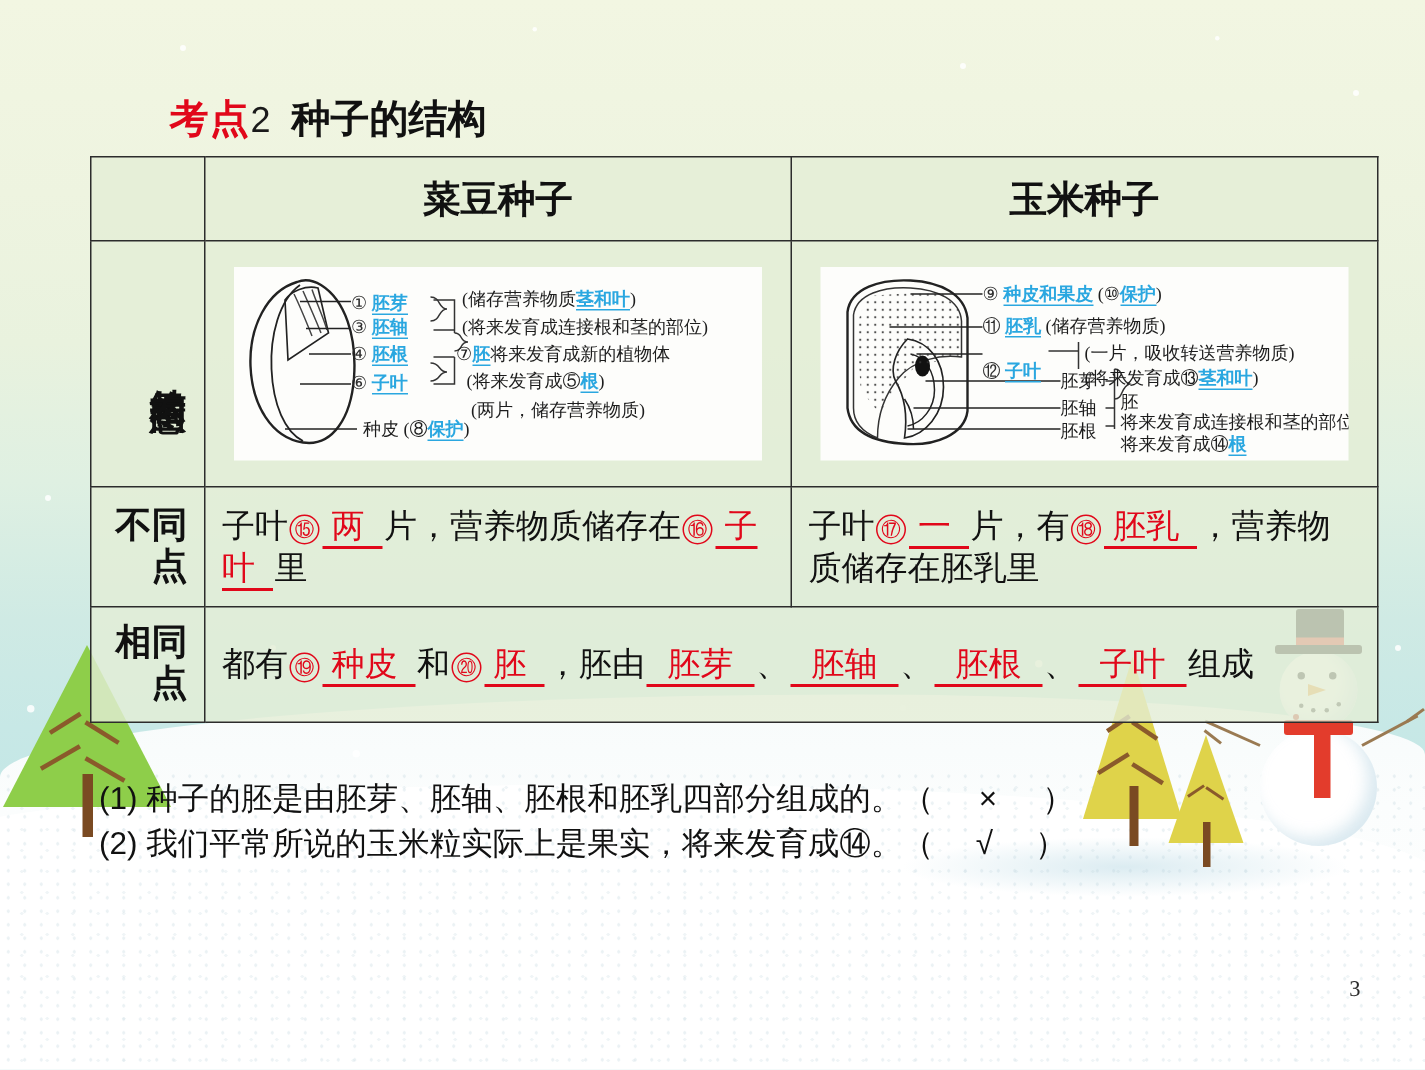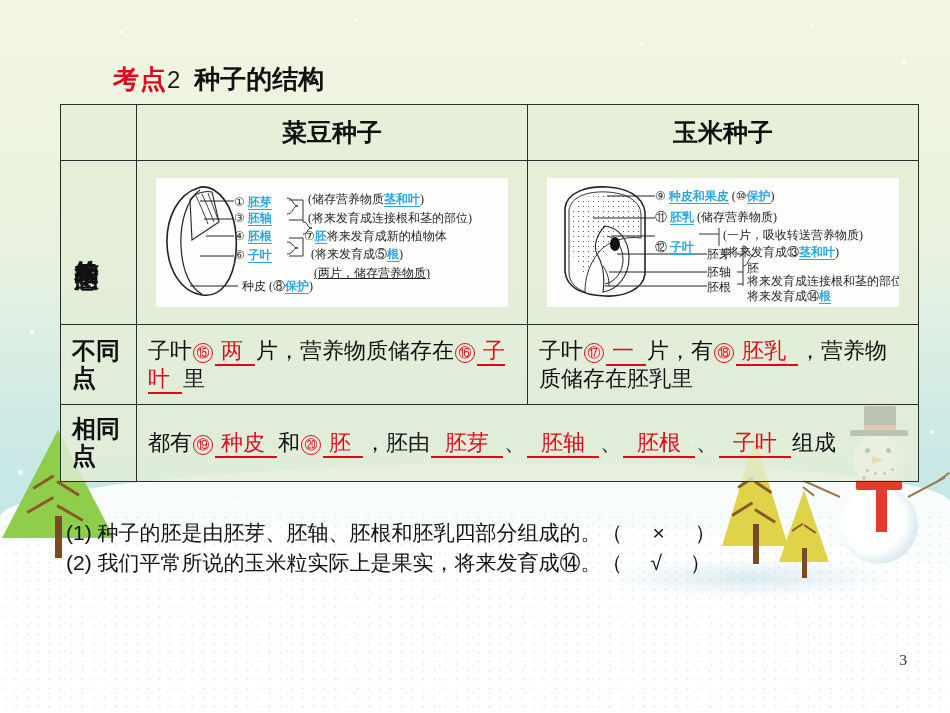--- a/index.html
+++ b/index.html
@@ -94,21 +94,21 @@
   #main-table td {
     border: 1.5px solid #2c2c2c;
     vertical-align: middle;
     padding: 11px;
   }
   .col-label { width: 76px; }
   .col-bean  { width: 391px; }
   .col-corn  { width: 391px; }
 
   .rowlabel {
-    text-align: left;
+    text-align: right;
     font-size: 24px; font-weight: bold; color: #111;
     line-height: 1.12;
     padding: 2px 2px;
   }
   .hdr {
     text-align: center;
     font-size: 25px; font-weight: bold; color: #111;
     height: 44px;
   }
   .cellbody {
@@ -302,21 +302,21 @@
             <span class="dg-text dg-black" style="left:152px;top:13px;font-size:12px;">
               <span>(储存营养物质</span><span class="dg-blue-u">茎和叶</span><span>)</span>
             </span>
             <span class="dg-text dg-black" style="left:152px;top:32px;font-size:12px;">(将来发育成连接根和茎的部位)</span>
             <span class="dg-text" style="left:148px;top:50px;font-size:12px;">
               <span class="dg-black">⑦</span><span class="dg-blue-u">胚</span><span class="dg-black">将来发育成新的植物体</span>
             </span>
             <span class="dg-text dg-black" style="left:155px;top:68px;font-size:12px;">
               <span>(将来发育成⑤</span><span class="dg-blue-u">根</span><span>)</span>
             </span>
-            <span class="dg-text dg-black" style="left:158px;top:87px;font-size:12px;text-decoration:underline;">(两片，储存营养物质)</span>
+            <span class="dg-text dg-black" style="left:158px;top:87px;font-size:12px;">(两片，储存营养物质)</span>
 
             <span class="dg-text" style="left:86px;top:100px;font-size:12px;">
               <span class="dg-black">种皮</span>
               <span class="dg-black">(⑧</span><span class="dg-blue-u">保护</span><span class="dg-black">)</span>
             </span>
           </div>
         </td>
 
         <td>
           <div class="diagram">

